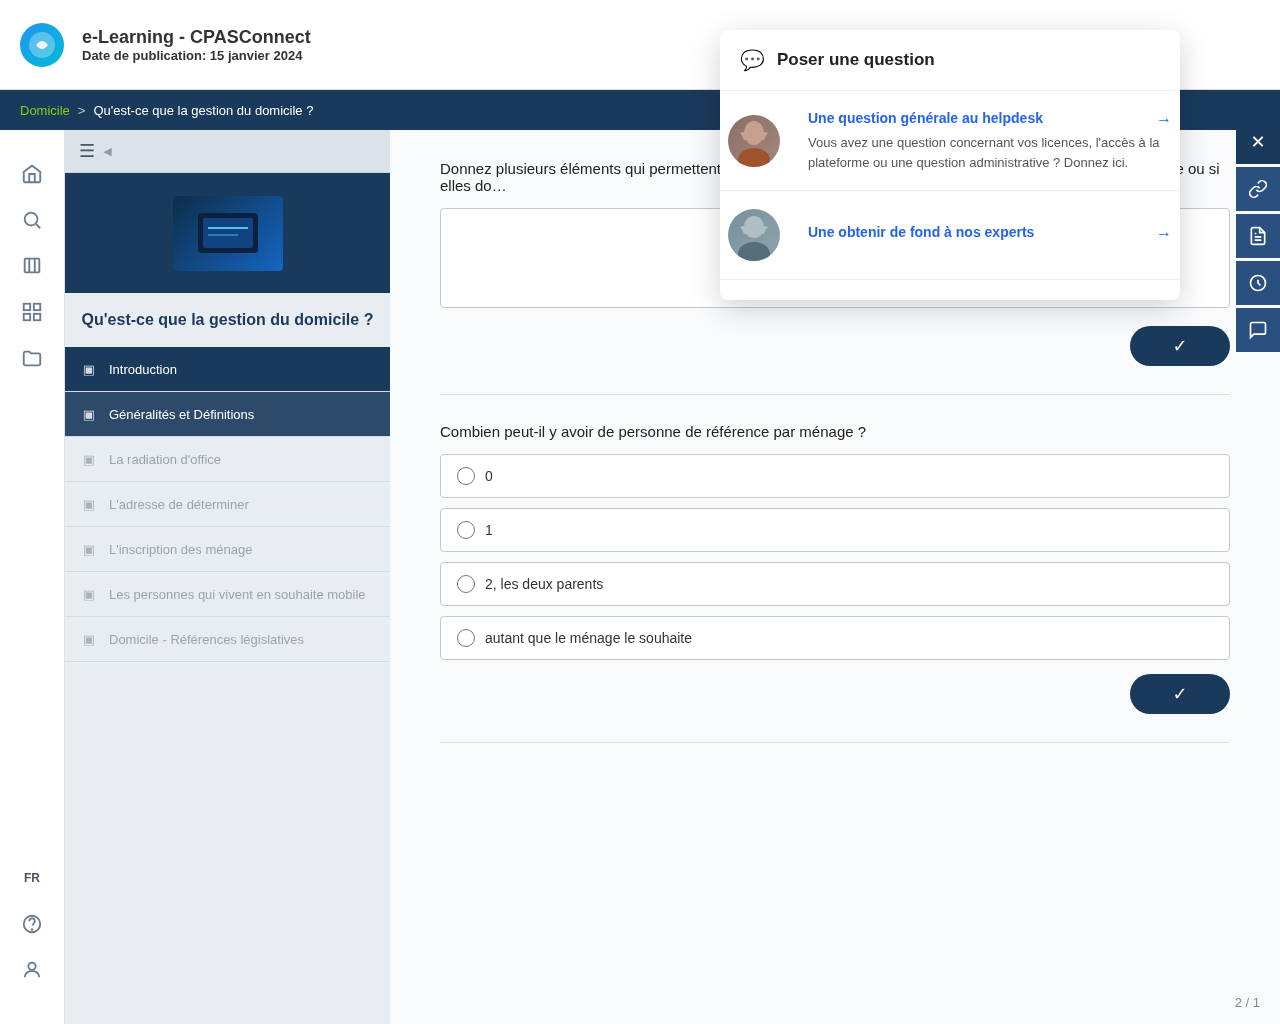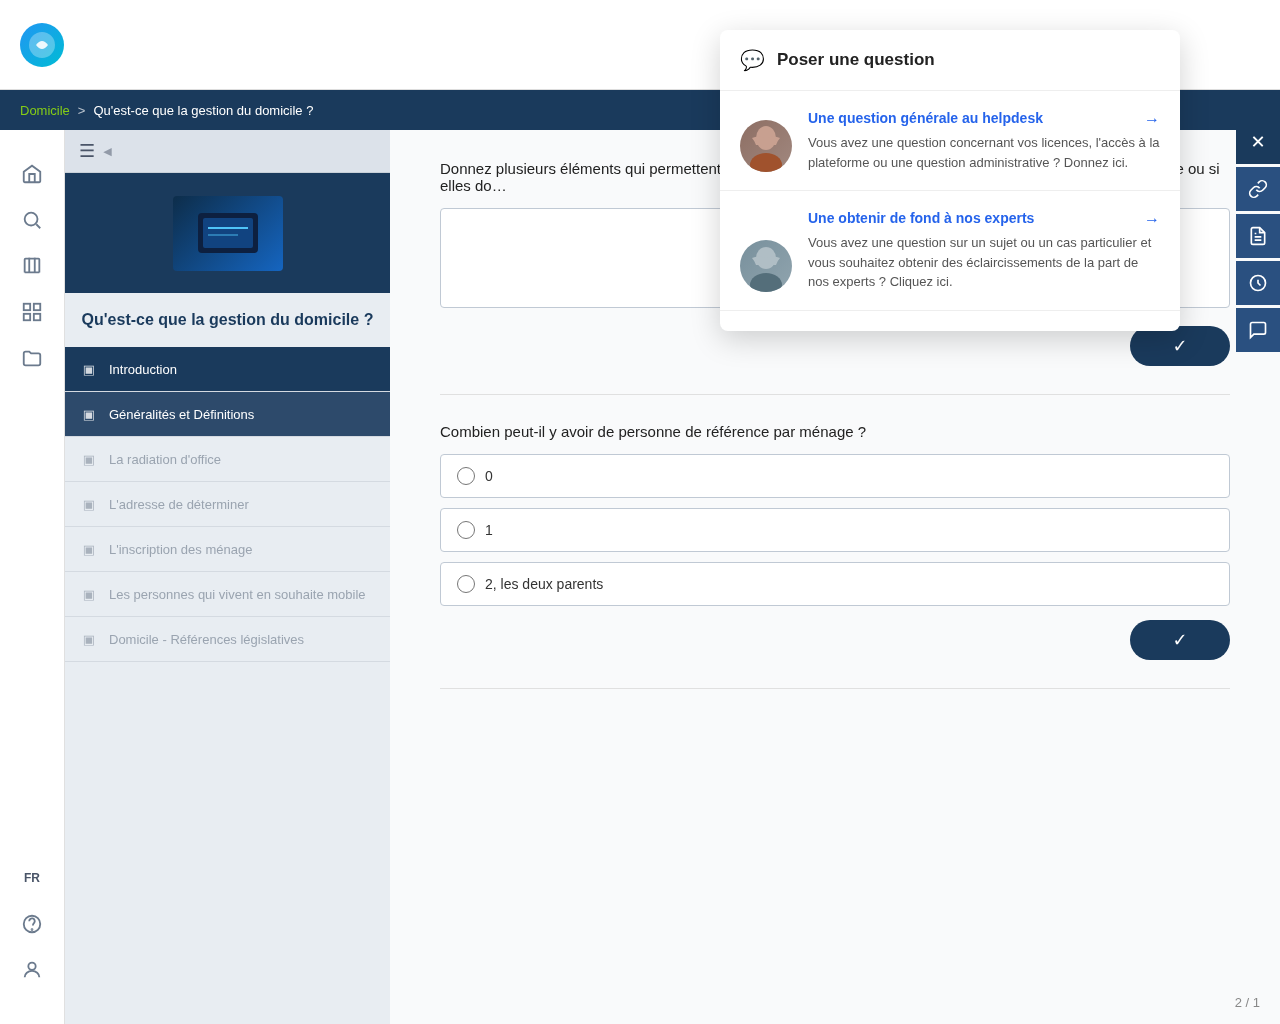--- a/index.html
+++ b/index.html
@@ -280,23 +280,23 @@
       font-size: 20px;
       color: #555;
     }
     .popup-header h3 {
       font-size: 17px;
       font-weight: 600;
       color: #222;
     }
     .popup-option {
       display: flex;
-      align-items: flex-end;
-      gap: 16px;
-      padding: 18px 20px;
+      align-items: center;
+      gap: 28px;
+      padding: 18px 8px;
       border-bottom: 1px solid #eee;
       cursor: pointer;
     }
     .popup-avatar {
       width: 52px; height: 52px;
       border-radius: 50%;
       object-fit: cover;
       flex-shrink: 0;
       background: #c0b0a0;
       overflow: hidden;
@@ -320,20 +320,26 @@
   </style>
 </head>
 <body>
 
 <div class="top-bar">
   <div class="logo-icon">
     <svg viewBox="0 0 28 28" fill="none">
       <circle cx="14" cy="14" r="13" fill="white" opacity="0.3"></circle>
       <path d="M8 14 Q14 6 20 14 Q14 22 8 14Z" fill="white" opacity="0.9"></path>
     </svg>
+  </div>
+  <div class="top-bar-title">
+    <span class="app-name">e-Learning - CPASConnect</span>
+    <span class="pub-date">
+      <span>Date de publication:</span> <span>15 janvier 2024</span>
+    </span>
   </div>
 </div>
 
 <div class="breadcrumb-bar">
   <a>Domicile</a>
   <span class="sep">&gt;</span>
   <span>Qu'est-ce que la gestion du domicile ?</span>
 </div>
 
 <div class="main-layout">
@@ -464,20 +470,24 @@
         <span>0</span>
       </label>
       <label class="radio-option">
         <input type="radio" name="q2" value="1" style="">
         <span>1</span>
       </label>
       <label class="radio-option">
         <input type="radio" name="q2" value="2" style="">
         <span>2, les deux parents</span>
       </label>
+      <label class="radio-option">
+        <input type="radio" name="q2" value="autant" style="">
+        <span>autant que le ménage le souhaite</span>
+      </label>
 
       <div class="check-btn">
         <button class="check-button">
           <span>✓</span>
         </button>
       </div>
     </div>
 
     <div class="page-counter">2 / 1</div>
   </div>
@@ -541,16 +551,15 @@
         <ellipse cx="20" cy="18" rx="10" ry="11" fill="#b0bec5"></ellipse>
         <ellipse cx="20" cy="45" rx="16" ry="12" fill="#546e7a"></ellipse>
         <path d="M10 25 Q8 20 6 18 Q12 15 20 18 Q28 15 34 18 Q32 20 30 25" fill="#b0bec5"></path>
       </svg>
     </div>
     <div class="popup-option-content">
       <div class="opt-title">
         <span>Une obtenir de fond à nos experts</span>
         <span class="arrow-icon">→</span>
       </div>
-      <div class="opt-desc">Vous avez une question sur un sujet ou un cas particulier et vous souhaitez obtenir des éclaircissements de la part de nos experts ? Cliquez ici.</div>
     </div>
   </div>
 </div>
 
 </body></html>

